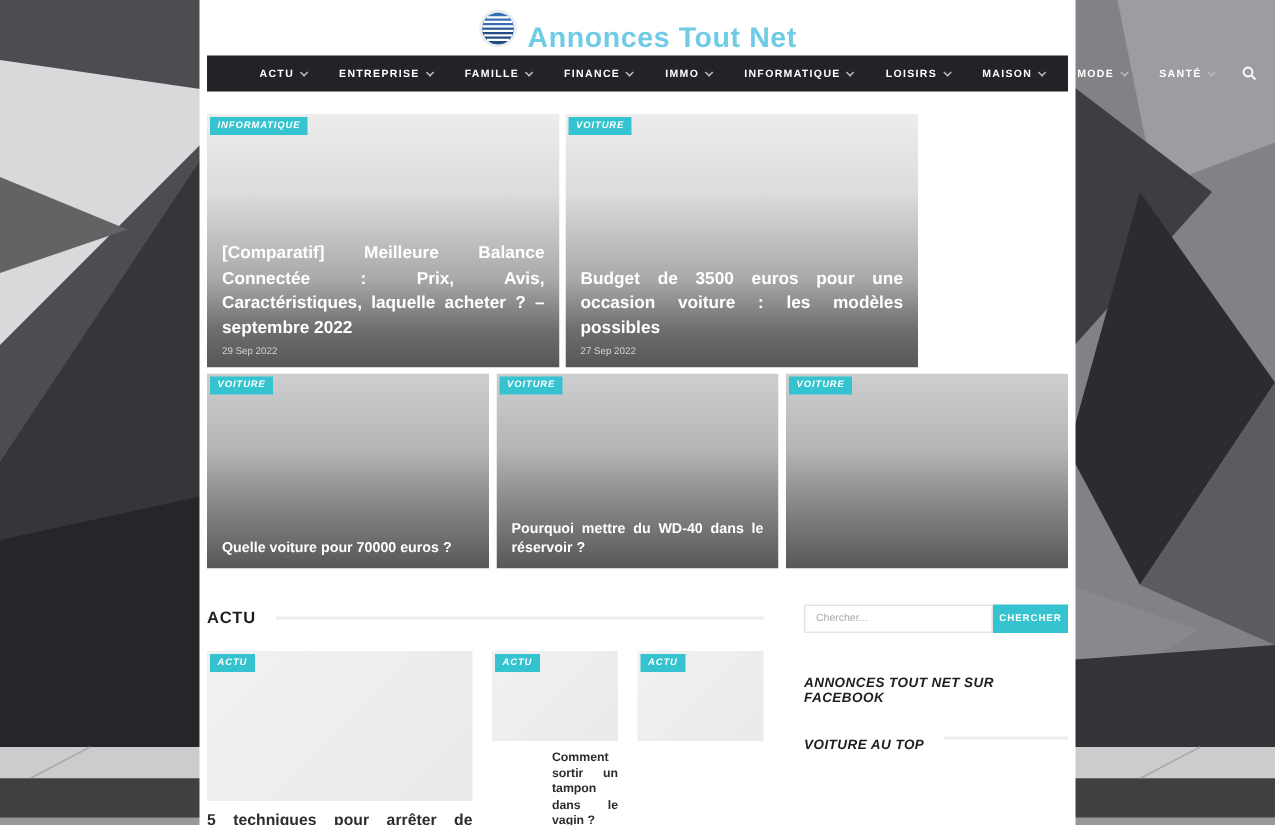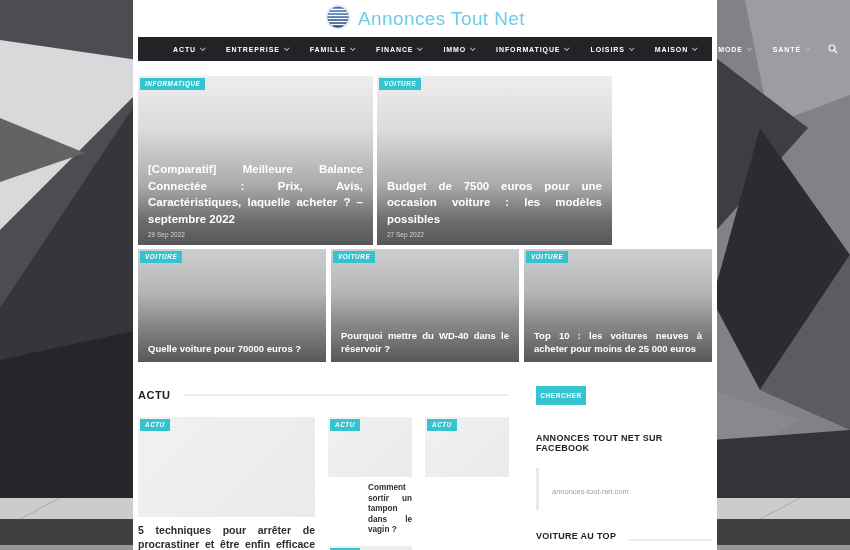--- a/index.html
+++ b/index.html
@@ -4,37 +4,37 @@
 <style>
   * { margin:0; padding:0; box-sizing:border-box; }
   html,body { width:850px; height:550px; overflow:hidden; background:#4b4d50;
               font-family:"Liberation Sans", sans-serif; }
   .bg-photo { position:absolute; left:0; top:0; width:850px; height:550px; }
 
   .page-col { position:absolute; left:133px; top:0; width:584px; height:550px;
               background:#fff; padding:0 5px; }
 
   
-  .site-head { height:37px; display:flex; align-items:center; justify-content:center; gap:7px; }
+  .site-head { height:37px; display:flex; align-items:flex-end; justify-content:center; gap:7px;font-weight:bold; }
   .site-title { font-size:19px; color:#6fcbe6; letter-spacing:.4px; }
 
   
   .main-nav { height:24px; background:#212327; display:flex; align-items:center; padding:0 10px 0 24px; }
   .nav-item { display:flex; align-items:center; gap:4px; padding:0 11px; height:100%; cursor:pointer; }
   .nav-item span.lbl { color:#fff; font-size:7px; font-weight:bold; letter-spacing:.9px; }
   .caret { width:4px; height:4px; border-right:1px solid #b7b9bc; border-bottom:1px solid #b7b9bc;
            transform:rotate(45deg) translateY(-1px); }
   .nav-search { margin-left:auto; padding:0 8px; display:flex; align-items:center; height:100%; cursor:pointer; }
 
   
   .feat-row1 { display:flex; gap:4px; margin-top:15px; }
   .feat-row2 { display:flex; gap:5px; margin-top:4px; }
   .card { position:relative; overflow:hidden; cursor:pointer; }
   .card-lg { width:235px; height:169px; }
-  .card-sm { flex:1; height:113px; }
+  .card-sm { flex:1; height:130px; }
   .g-light { position:absolute; inset:0;
     background:linear-gradient(180deg,#ededee 0%,#dadbdc 32%,#a8a9aa 65%,#6d6e6f 85%,#555657 100%); }
   .g-mid { position:absolute; inset:0;
     background:linear-gradient(180deg,#cdcecf 0%,#b5b6b7 38%,#858687 68%,#565758 100%); }
   .badge { position:absolute; top:2px; left:2px; background:#35c4cf; color:#fff; font-size:6.3px;
            font-style:italic; font-weight:bold; letter-spacing:.6px; padding:2px 5px 3px;
            text-transform:uppercase; z-index:2; cursor:pointer; }
   .card-body { position:absolute; left:0; right:0; bottom:0; padding:0 10px 7px; z-index:1; }
   .t-lg { color:#fff; font-weight:bold; font-size:11.5px; line-height:16.5px; text-align:justify; }
   .t-sm { color:#fff; font-weight:bold; font-size:9.5px; line-height:13px; text-align:justify; }
@@ -59,21 +59,21 @@
   .mini-art { cursor:pointer; }
 
   
   .sidebar { width:176px; margin-left:auto; }
   .search-row { display:flex; margin-top:10px; }
   .search-input { flex:1; height:19px; border:1px solid #e3e3e3; font-size:7px; color:#555;
                   padding:0 7px; outline:none; font-family:"Liberation Sans",sans-serif; }
   .search-input::placeholder { color:#aaa; }
   .search-btn { width:50px; height:19px; background:#35c4cf; color:#fff; border:none; cursor:pointer;
                 font-size:6.5px; font-weight:bold; letter-spacing:.6px; font-family:"Liberation Sans",sans-serif; }
-  .side-head { display:flex; align-items:flex-end; }
+  .side-head { display:flex; align-items:flex-start;font-style:italic; }
   .side-head h3 { font-size:9px; color:#1e1e1e; letter-spacing:.3px; }
   .fb-head { margin-top:28px; }
   .fb-box { margin-top:15px; border-left:3px solid #e8eaec; padding:12px 0 12px 13px; }
   .fb-link { font-size:7.5px; color:#9aa0a4; cursor:pointer; }
   .top-head { margin-top:21px; }
 </style>
 </head>
 <body>
 
 <svg class="bg-photo" viewBox="0 0 850 550" preserveAspectRatio="none">
@@ -173,21 +173,21 @@
       <span class="badge">INFORMATIQUE</span>
       <div class="card-body">
         <div class="t-lg">[Comparatif] Meilleure Balance Connectée : Prix, Avis, Caractéristiques, laquelle acheter ? – septembre 2022</div>
         <div class="c-date">29 Sep 2022</div>
       </div>
     </div>
     <div class="card card-lg">
       <div class="g-light"></div>
       <span class="badge">VOITURE</span>
       <div class="card-body">
-        <div class="t-lg">Budget de 7500 euros pour une occasion voiture : les modèles possibles</div>
+        <div class="t-lg">Budget de 3500 euros pour une occasion voiture : les modèles possibles</div>
         <div class="c-date">27 Sep 2022</div>
       </div>
     </div>
   </div>
 
   <div class="feat-row2">
     <div class="card card-sm">
       <div class="g-mid"></div>
       <span class="badge">VOITURE</span>
       <div class="card-body">
@@ -197,23 +197,20 @@
     <div class="card card-sm">
       <div class="g-mid"></div>
       <span class="badge">VOITURE</span>
       <div class="card-body">
         <div class="t-sm">Pourquoi mettre du WD-40 dans le réservoir ?</div>
       </div>
     </div>
     <div class="card card-sm">
       <div class="g-mid"></div>
       <span class="badge">VOITURE</span>
-      <div class="card-body">
-        <div class="t-sm">Top 10 : les voitures neuves à acheter pour moins de 25 000 euros</div>
-      </div>
     </div>
   </div>
 
   <div class="actu-section">
 
     <div class="actu-main">
       <div class="sec-head">
         <h2>ACTU</h2>
         <div class="sec-line"></div>
       </div>
@@ -238,29 +235,27 @@
         <div class="mini-art">
           <div class="thumb thumb-s">
             <span class="badge">ACTU</span>
           </div>
         </div>
       </div>
     </div>
 
     <aside class="sidebar">
       <div class="search-row">
+        <input class="search-input" type="text" placeholder="Chercher..." style="">
         <button class="search-btn">CHERCHER</button>
       </div>
       <div class="side-head fb-head">
         <h3>ANNONCES TOUT NET SUR FACEBOOK</h3>
         <div class="sec-line"></div>
       </div>
-      <div class="fb-box">
-        <span class="fb-link">annonces-tout-net.com</span>
-      </div>
       <div class="side-head top-head">
         <h3>VOITURE AU TOP</h3>
         <div class="sec-line"></div>
       </div>
 
     </aside>
 
   </div>
 </div>
 

